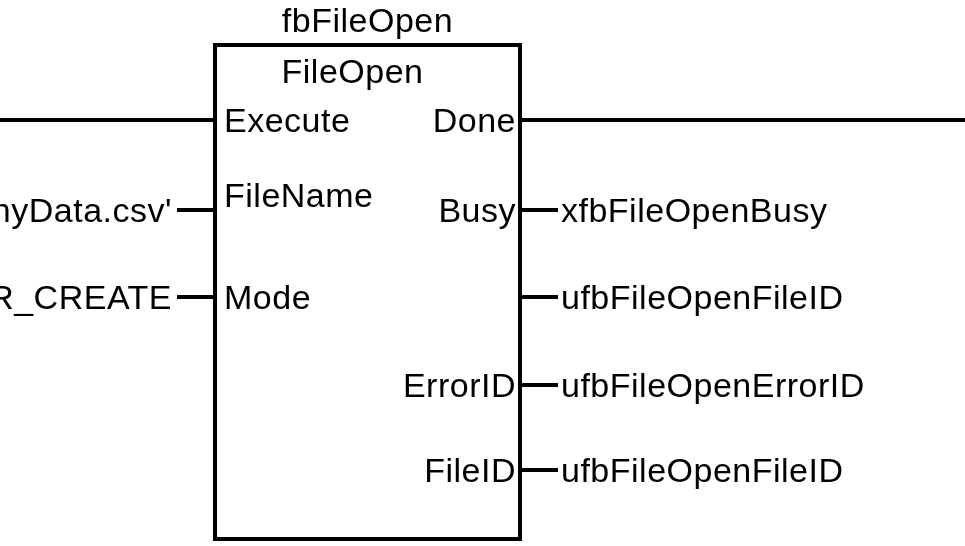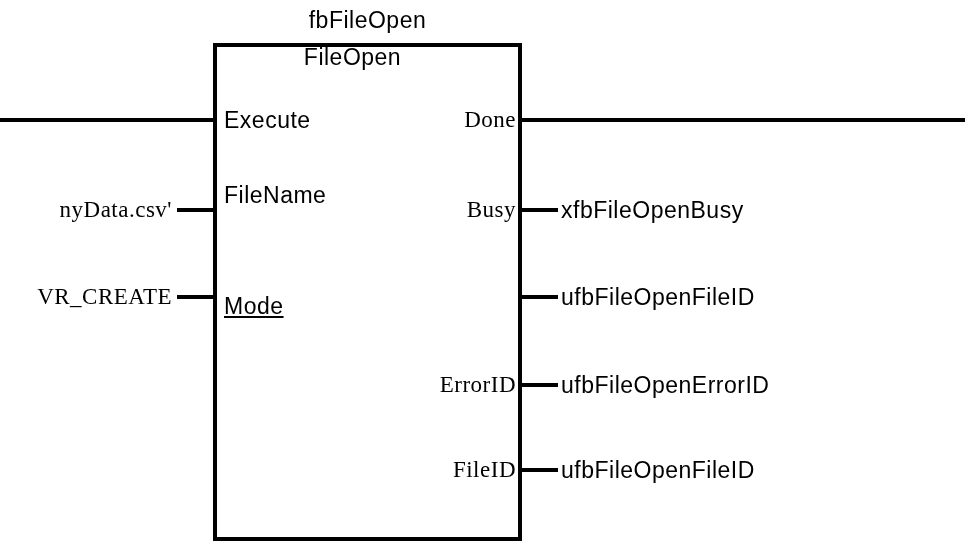--- a/index.html
+++ b/index.html
@@ -3,33 +3,33 @@
 <meta charset="utf-8">
 <style>
   html, body { margin: 0; padding: 0; background: #ffffff; }
   .canvas {
     position: relative;
     width: 965px;
     height: 546px;
     overflow: hidden;
     background: var(--bg, #ffffff);
     font-family: "Liberation Sans", "DejaVu Sans", sans-serif;
-    font-size: 23px;
+    font-size: 34px;
     letter-spacing: 0.5px;
     color: var(--text, #000000);
   }
   .txt {
     position: absolute;
     height: 40px;
     line-height: 40px;
     white-space: nowrap;
     text-align: right;
   }
   .center { text-align: center; }
-  .right  { text-align: right; font-family: Liberation Serif, serif; }
+  .right  { text-align: right; }
   .block {
     position: absolute;
     left: 213px;
     top: 43px;
     width: 309px;
     height: 498px;
     box-sizing: border-box;
     border: 4px solid var(--line, #000000);
     background: var(--bg, #ffffff);
   }
@@ -41,25 +41,25 @@
 </style>
 </head>
 <body>
 
 <div class="canvas" style="--line: #000000; --text: #000000; --bg: #ffffff;">
 
   <div class="txt center" style="left:213px; top:0px; width:309px;">fbFileOpen</div>
 
   <div class="block"></div>
 
-  <div class="txt center" style="left:213px; top:37px; width:279px;">FileOpen</div>
+  <div class="txt center" style="left:213px; top:51px; width:279px;">FileOpen</div>
 
   <div class="txt" style="left:224px; top:100px;">Execute</div>
   <div class="txt" style="left:224px; top:175px;">FileName</div>
-  <div class="txt" style="left:224px; top:286px;text-decoration:underline;">Mode</div>
+  <div class="txt" style="left:224px; top:277px;">Mode</div>
 
   <div class="txt right" style="right:449px; top:100px;">Done</div>
   <div class="txt right" style="right:449px; top:190px;">Busy</div>
   <div class="txt right" style="right:449px; top:365px;">ErrorID</div>
   <div class="txt right" style="right:449px; top:450px;">FileID</div>
 
   <div class="wire" style="left:0px;   top:118px; width:213px;"></div>
   <div class="wire" style="left:522px; top:118px; width:443px;"></div>
   <div class="wire" style="left:177px; top:208px; width:36px;"></div>
   <div class="wire" style="left:177px; top:295px; width:36px;"></div>

